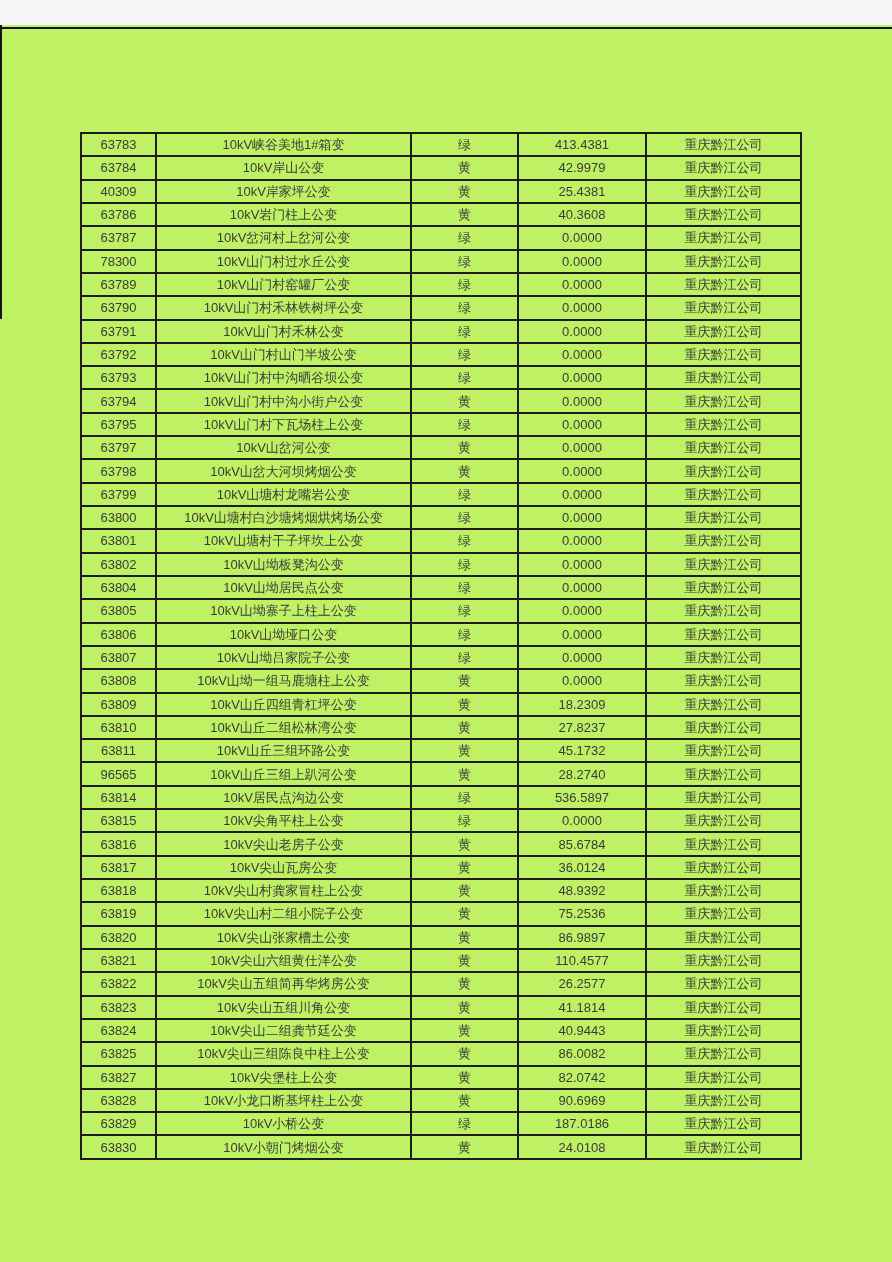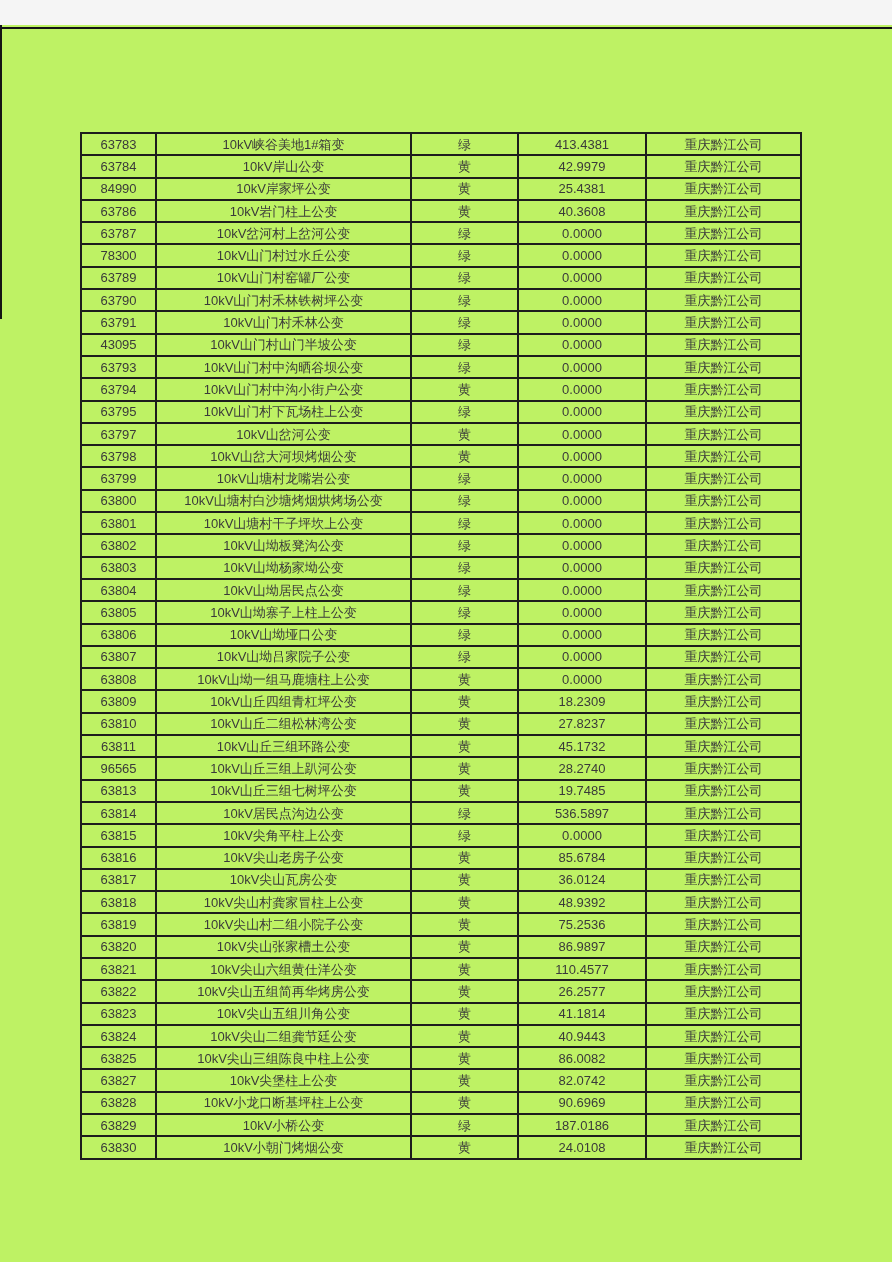--- a/index.html
+++ b/index.html
@@ -77,21 +77,21 @@
     <td>重庆黔江公司</td>
   </tr>
         <tr>
     <td>63784</td>
     <td>10kV岸山公变</td>
     <td>黄</td>
     <td>42.9979</td>
     <td>重庆黔江公司</td>
   </tr>
         <tr>
-    <td>84990</td>
+    <td>40309</td>
     <td>10kV岸家坪公变</td>
     <td>黄</td>
     <td>25.4381</td>
     <td>重庆黔江公司</td>
   </tr>
         <tr>
     <td>63786</td>
     <td>10kV岩门柱上公变</td>
     <td>黄</td>
     <td>40.3608</td>
@@ -126,21 +126,21 @@
     <td>重庆黔江公司</td>
   </tr>
         <tr>
     <td>63791</td>
     <td>10kV山门村禾林公变</td>
     <td>绿</td>
     <td>0.0000</td>
     <td>重庆黔江公司</td>
   </tr>
         <tr>
-    <td>43095</td>
+    <td>63792</td>
     <td>10kV山门村山门半坡公变</td>
     <td>绿</td>
     <td>0.0000</td>
     <td>重庆黔江公司</td>
   </tr>
         <tr>
     <td>63793</td>
     <td>10kV山门村中沟晒谷坝公变</td>
     <td>绿</td>
     <td>0.0000</td>
@@ -196,27 +196,20 @@
     <td>重庆黔江公司</td>
   </tr>
         <tr>
     <td>63802</td>
     <td>10kV山坳板凳沟公变</td>
     <td>绿</td>
     <td>0.0000</td>
     <td>重庆黔江公司</td>
   </tr>
         <tr>
-    <td>63803</td>
-    <td>10kV山坳杨家坳公变</td>
-    <td>绿</td>
-    <td>0.0000</td>
-    <td>重庆黔江公司</td>
-  </tr>
-        <tr>
     <td>63804</td>
     <td>10kV山坳居民点公变</td>
     <td>绿</td>
     <td>0.0000</td>
     <td>重庆黔江公司</td>
   </tr>
         <tr>
     <td>63805</td>
     <td>10kV山坳寨子上柱上公变</td>
     <td>绿</td>
@@ -263,27 +256,20 @@
     <td>10kV山丘三组环路公变</td>
     <td>黄</td>
     <td>45.1732</td>
     <td>重庆黔江公司</td>
   </tr>
         <tr>
     <td>96565</td>
     <td>10kV山丘三组上趴河公变</td>
     <td>黄</td>
     <td>28.2740</td>
-    <td>重庆黔江公司</td>
-  </tr>
-        <tr>
-    <td>63813</td>
-    <td>10kV山丘三组七树坪公变</td>
-    <td>黄</td>
-    <td>19.7485</td>
     <td>重庆黔江公司</td>
   </tr>
         <tr>
     <td>63814</td>
     <td>10kV居民点沟边公变</td>
     <td>绿</td>
     <td>536.5897</td>
     <td>重庆黔江公司</td>
   </tr>
         <tr>

